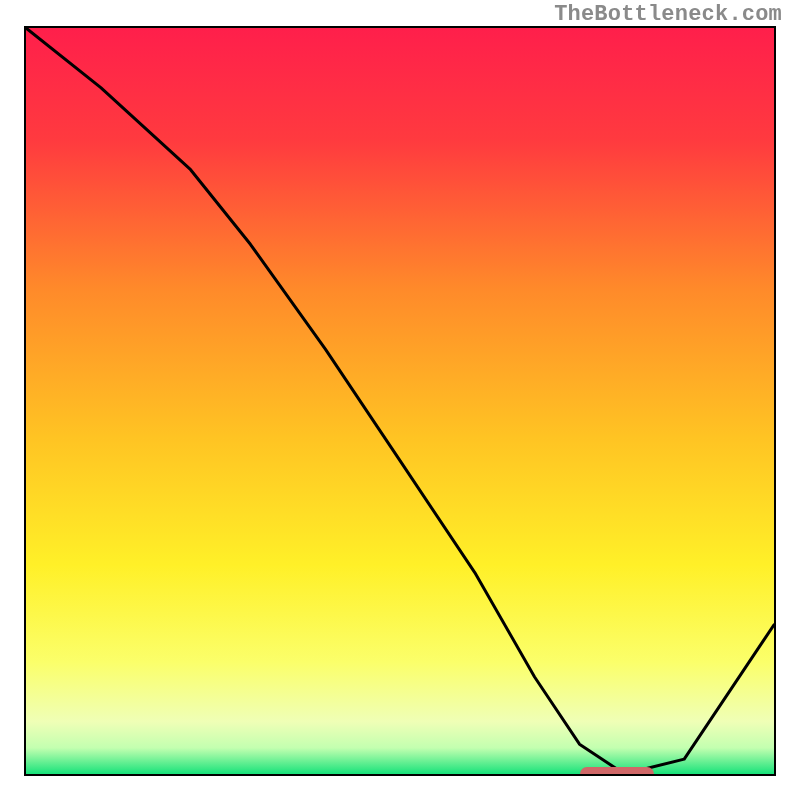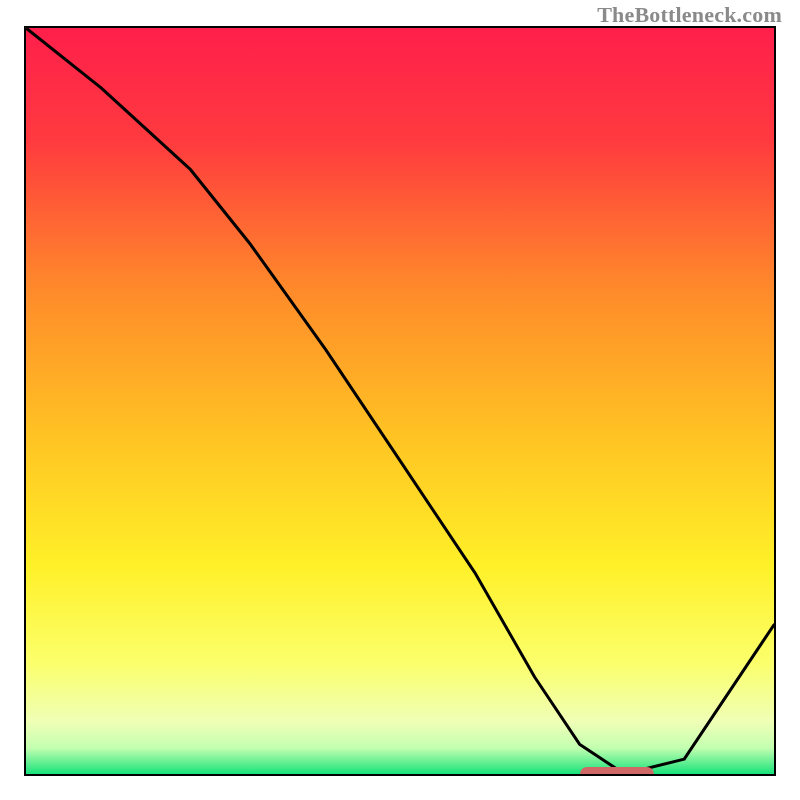--- a/index.html
+++ b/index.html
@@ -39,21 +39,21 @@
   .indicator {
     position: absolute;
     height: 14px;
     border-radius: 7px;
     background: #d06868;
   }
   .attribution {
     position: absolute;
     top: 2px;
     right: 18px;
-    font-family: Liberation Serif, serif;
+    font-family: Liberation Mono, monospace;
     font-size: 22px;
     font-weight: 600;
     color: #8a8a8a;
     letter-spacing: 0.2px;
   }
 </style>
 </head>
 <body>
 
 <div class="chart-frame">

